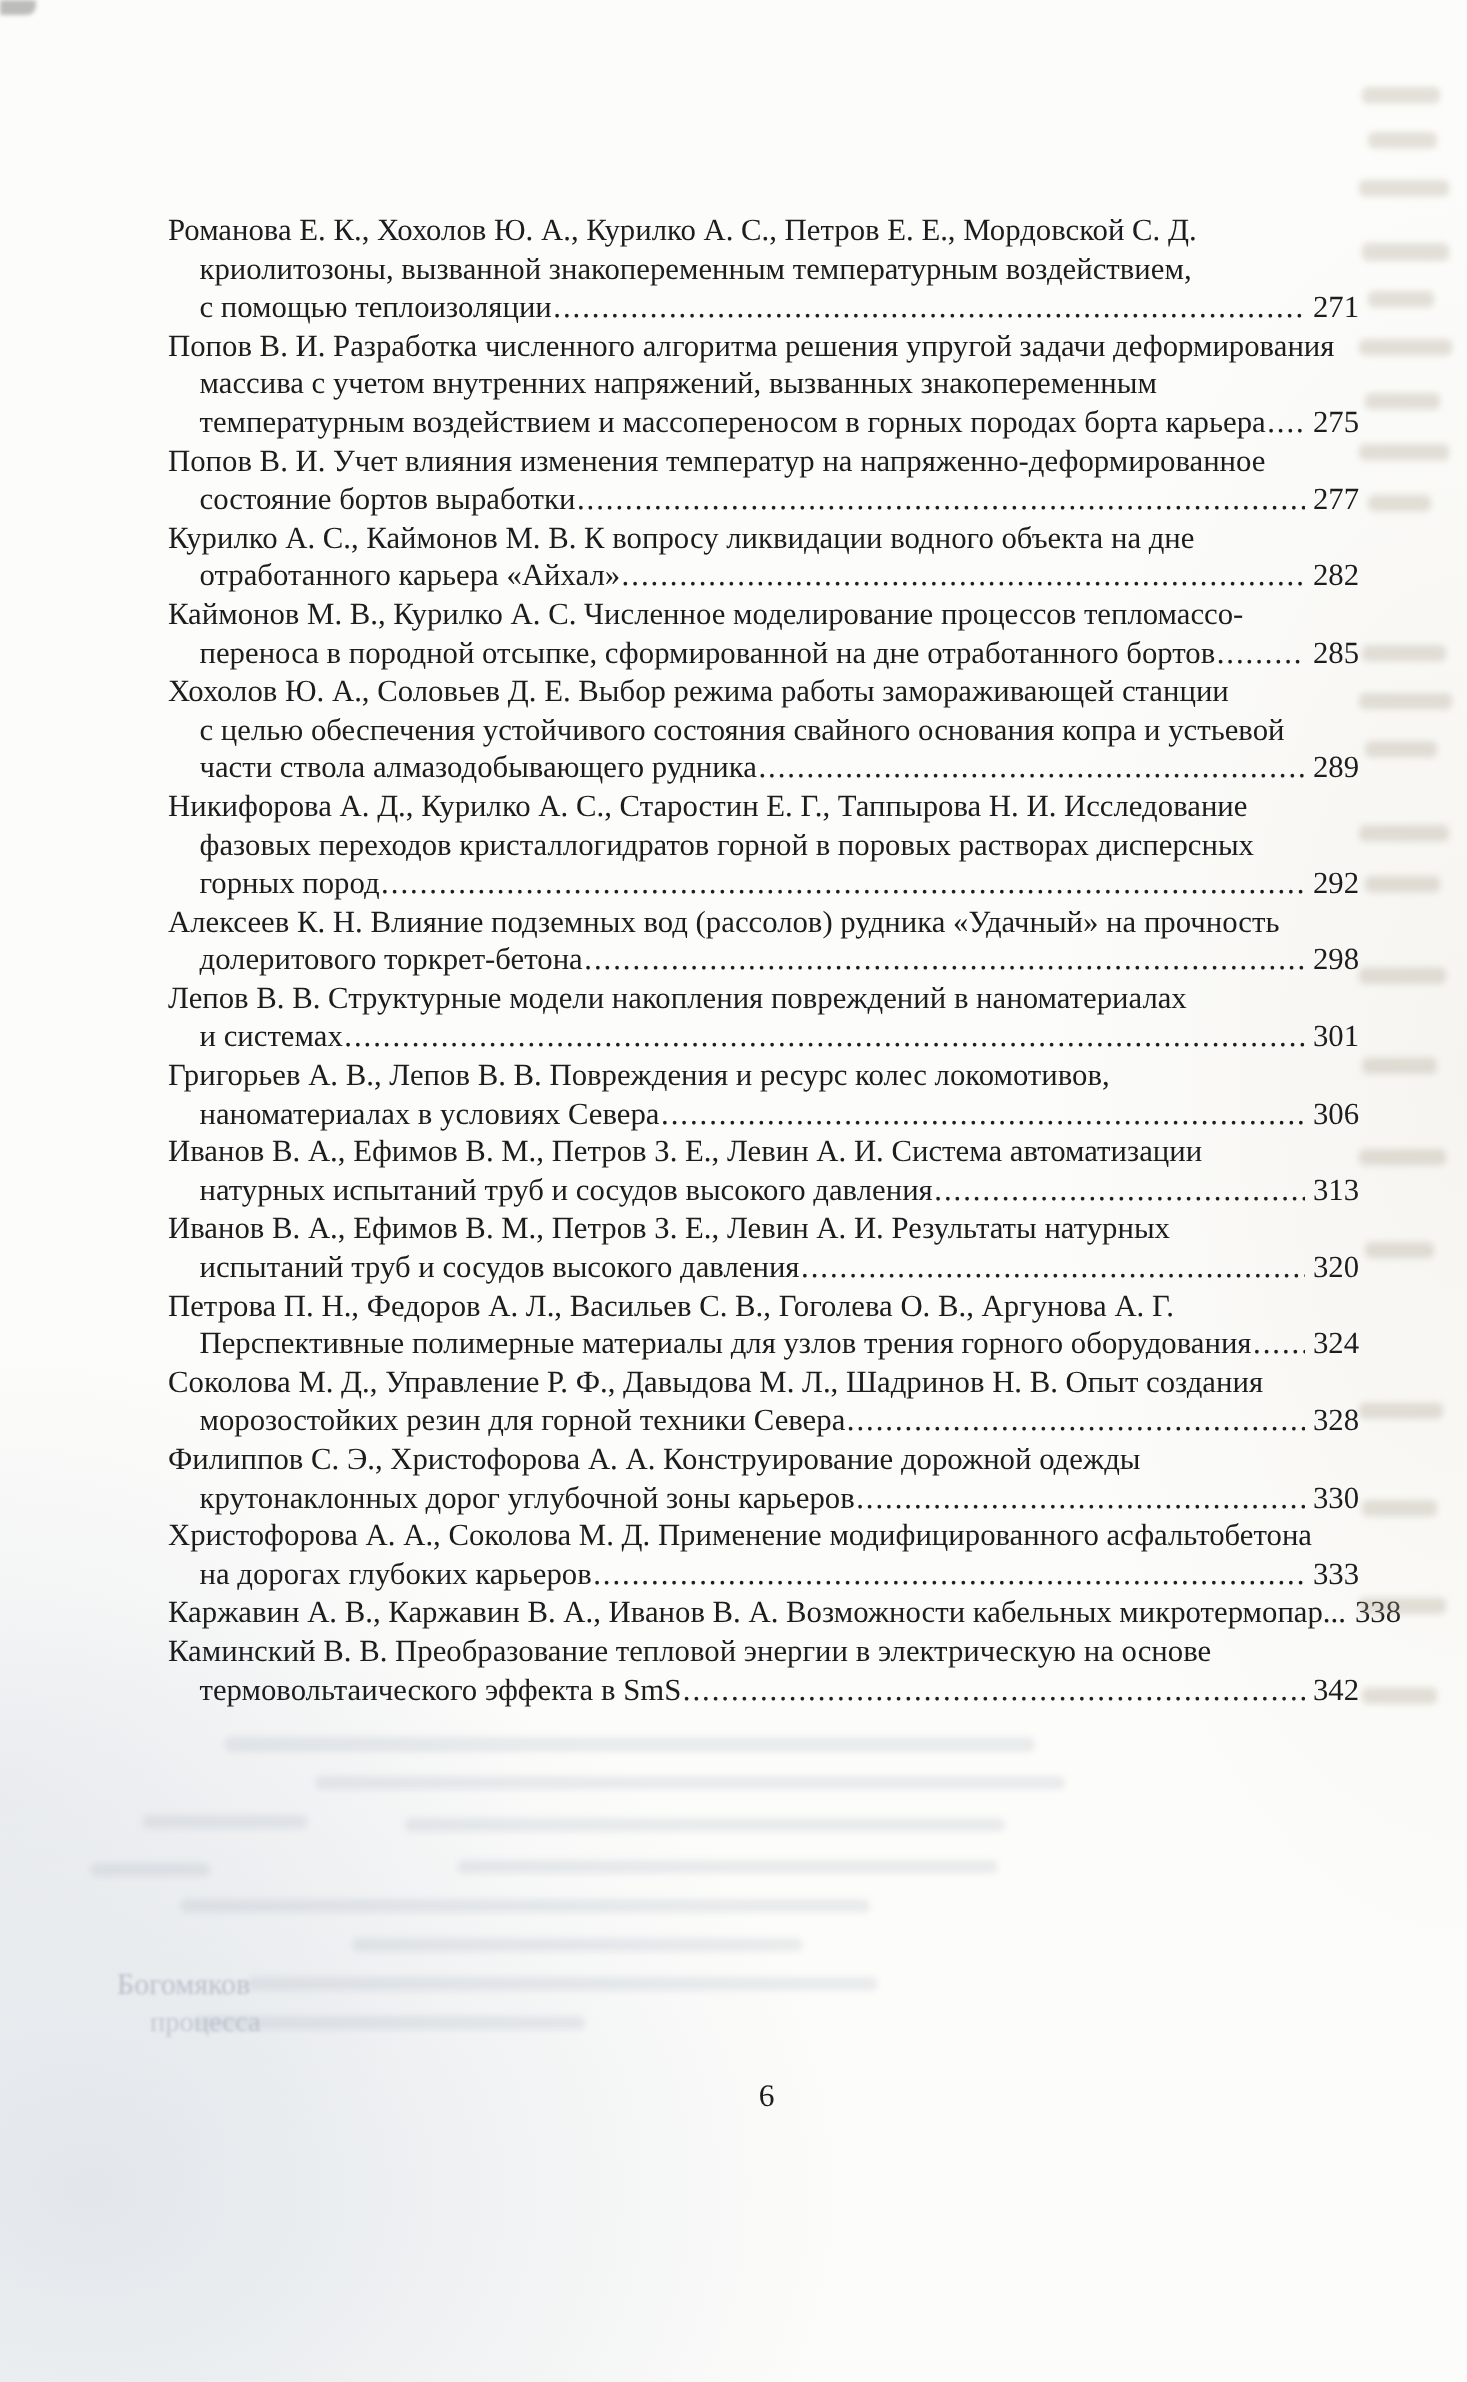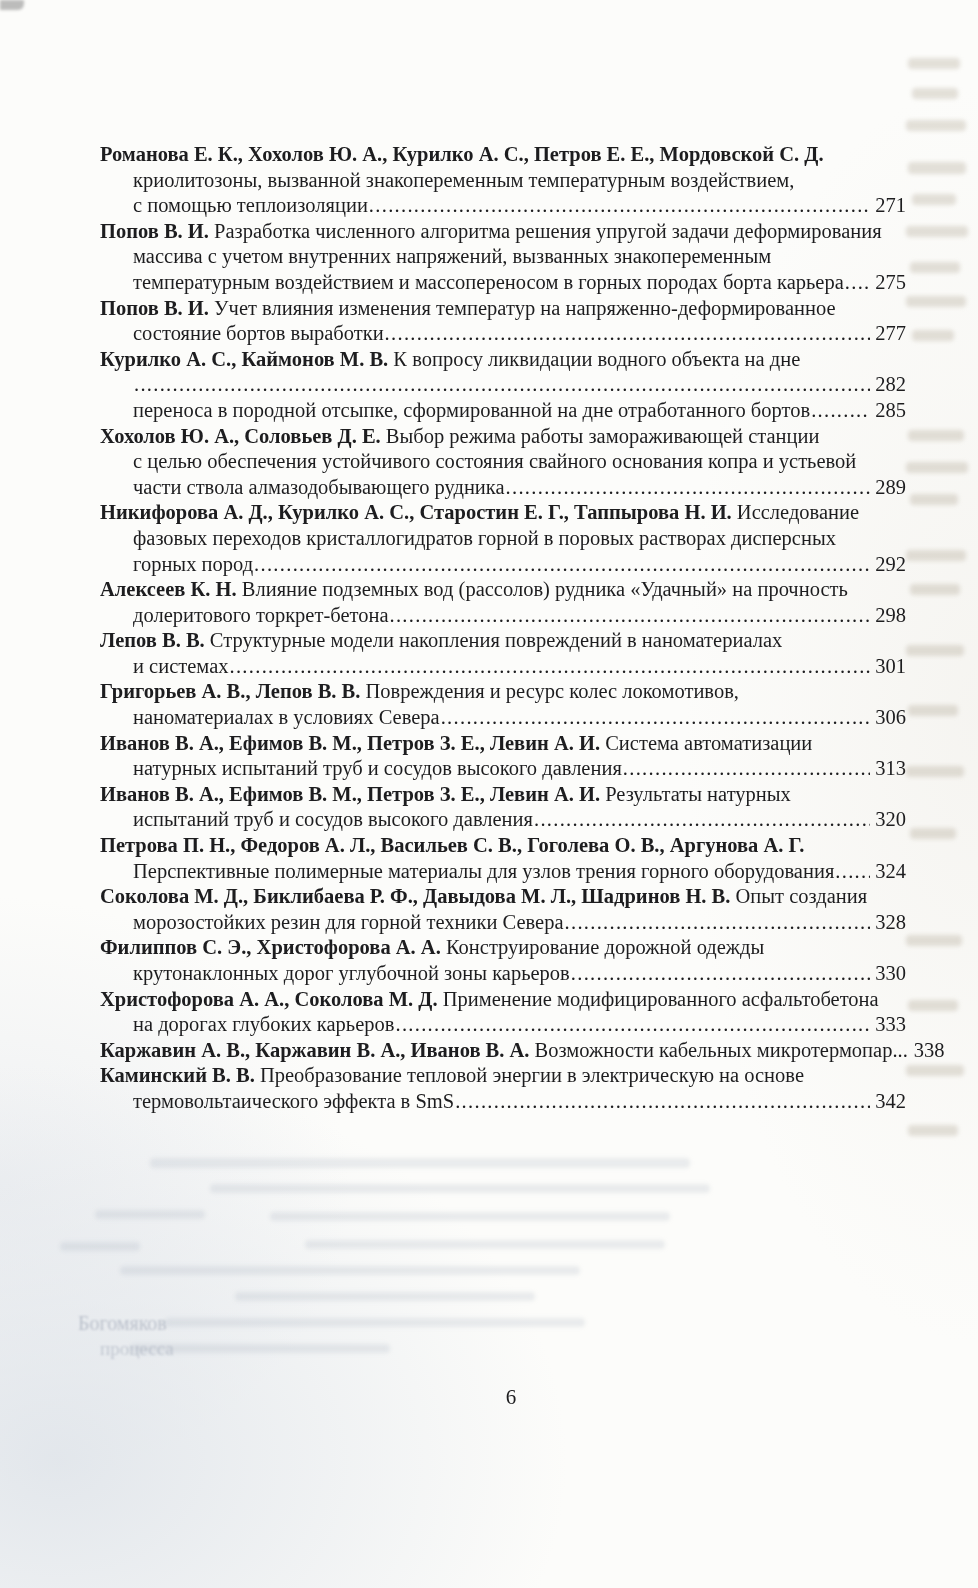--- a/index.html
+++ b/index.html
@@ -11,21 +11,21 @@
       radial-gradient(ellipse 820px 640px at 6% 92%, rgba(222,227,233,.85) 0%, rgba(222,227,233,0) 62%),
       radial-gradient(ellipse 500px 420px at 0% 75%, rgba(228,231,236,.6) 0%, rgba(228,231,236,0) 70%),
       radial-gradient(ellipse 420px 900px at 100% 45%, rgba(240,238,233,.55) 0%, rgba(240,238,233,0) 70%),
       #fcfcfa;
   }
   .toc{position:absolute;left:100px;top:142px;width:806px;
        font-size:20.5px;line-height:25.6px;}
   .entry{margin:0;}
   .line{white-space:nowrap;}
   .line.cont{padding-left:33px;}
-  .authors{font-weight:700;}
+  .authors{font-weight:400;margin-left:12px;}
   .leaderline{display:flex;align-items:baseline;justify-content:space-between;}
   .leaderline .t,.leaderline .authors,.leaderline .rest{white-space:nowrap;flex:0 0 auto;}
   .dots{flex:1 1 auto;overflow:hidden;white-space:nowrap;letter-spacing:1.3px;
         color:#1e1e20;margin-left:1px;margin-right:2px;}
   .pg{flex:0 0 auto;white-space:nowrap;padding-left:3px;}
   .footer{position:absolute;left:0;top:1385px;width:978px;text-align:center;
           font-size:21px;padding-left:44px;box-sizing:border-box;}
   
   .smudge{position:absolute;border-radius:4px;filter:blur(2px);pointer-events:none;}
   .ghost{position:absolute;font-family:"Liberation Serif",serif;color:#8b94a6;
@@ -62,25 +62,27 @@
         <div class="line first"><span class="authors">Попов В. И.</span><span class="rest">&nbsp;Учет влияния изменения температур на напряженно-деформированное</span></div>
         <div class="line cont leaderline">
           <span class="t">состояние бортов выработки</span>
           <span class="dots">....................................................................................................................................................................................................................................................................</span>
           <span class="pg">277</span>
         </div>
       </div>
       <div class="entry">
         <div class="line first"><span class="authors">Курилко А. С., Каймонов М. В.</span><span class="rest">&nbsp;К вопросу ликвидации водного объекта на дне</span></div>
         <div class="line cont leaderline">
+          <span class="t">отработанного карьера «Айхал»</span>
           <span class="dots">....................................................................................................................................................................................................................................................................</span>
           <span class="pg">282</span>
         </div>
       </div>
       <div class="entry">
+        <div class="line first"><span class="authors">Каймонов М. В., Курилко А. С.</span><span class="rest">&nbsp;Численное моделирование процессов тепломассо-</span></div>
         <div class="line cont leaderline">
           <span class="t">переноса в породной отсыпке, сформированной на дне отработанного бортов</span>
           <span class="dots">....................................................................................................................................................................................................................................................................</span>
           <span class="pg">285</span>
         </div>
       </div>
       <div class="entry">
         <div class="line first"><span class="authors">Хохолов Ю. А., Соловьев Д. Е.</span><span class="rest">&nbsp;Выбор режима работы замораживающей станции</span></div>
         <div class="line cont">с целью обеспечения устойчивого состояния свайного основания копра и устьевой</div>
         <div class="line cont leaderline">
@@ -140,21 +142,21 @@
       </div>
       <div class="entry">
         <div class="line first"><span class="authors">Петрова П. Н., Федоров А. Л., Васильев С. В., Гоголева О. В., Аргунова А. Г.</span></div>
         <div class="line cont leaderline">
           <span class="t">Перспективные полимерные материалы для узлов трения горного оборудования</span>
           <span class="dots">....................................................................................................................................................................................................................................................................</span>
           <span class="pg">324</span>
         </div>
       </div>
       <div class="entry">
-        <div class="line first"><span class="authors">Соколова М. Д., Биклибаева Р. Ф., Давыдова М. Л., Шадринов Н. В.</span><span class="rest">&nbsp;Опыт создания</span></div>
+        <div class="line first"><span class="authors">Соколова М. Д., Управление Р. Ф., Давыдова М. Л., Шадринов Н. В.</span><span class="rest">&nbsp;Опыт создания</span></div>
         <div class="line cont leaderline">
           <span class="t">морозостойких резин для горной техники Севера</span>
           <span class="dots">....................................................................................................................................................................................................................................................................</span>
           <span class="pg">328</span>
         </div>
       </div>
       <div class="entry">
         <div class="line first"><span class="authors">Филиппов С. Э., Христофорова А. А.</span><span class="rest">&nbsp;Конструирование дорожной одежды</span></div>
         <div class="line cont leaderline">
           <span class="t">крутонаклонных дорог углубочной зоны карьеров</span>

